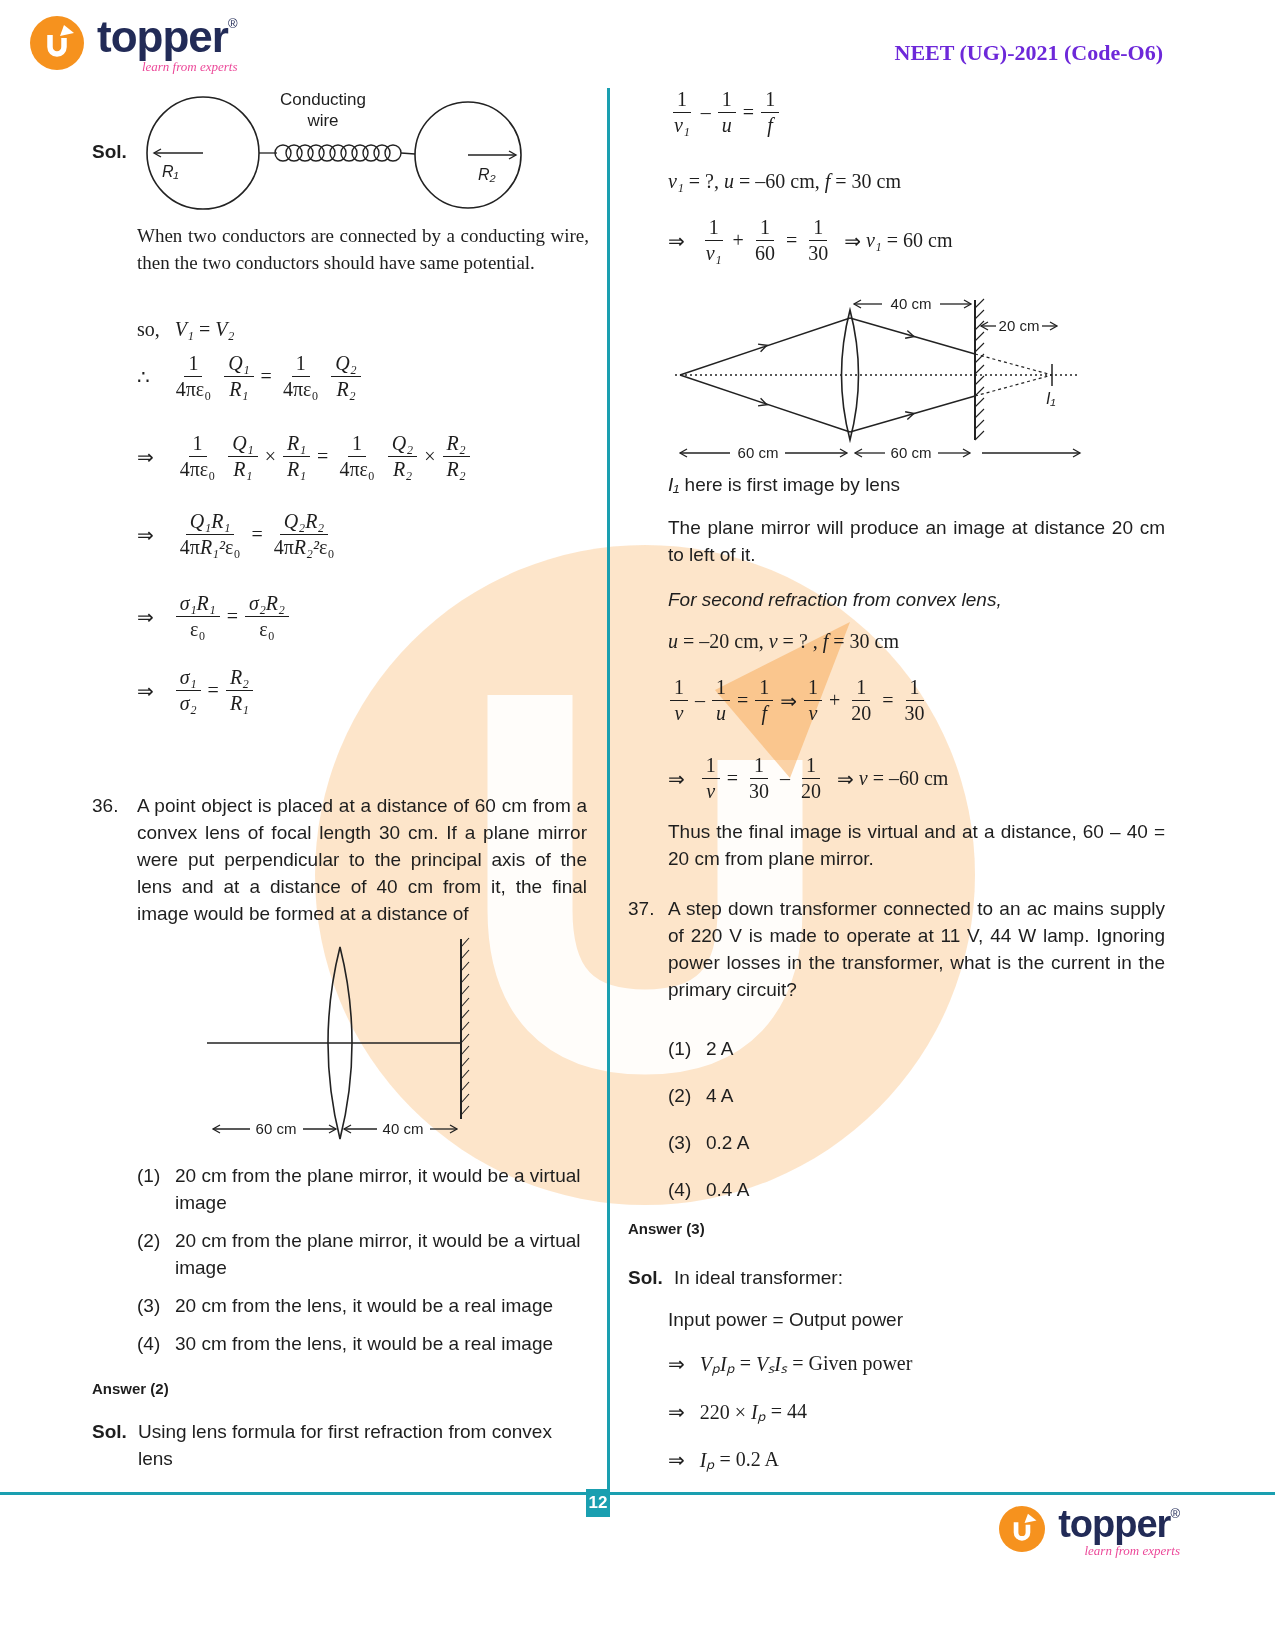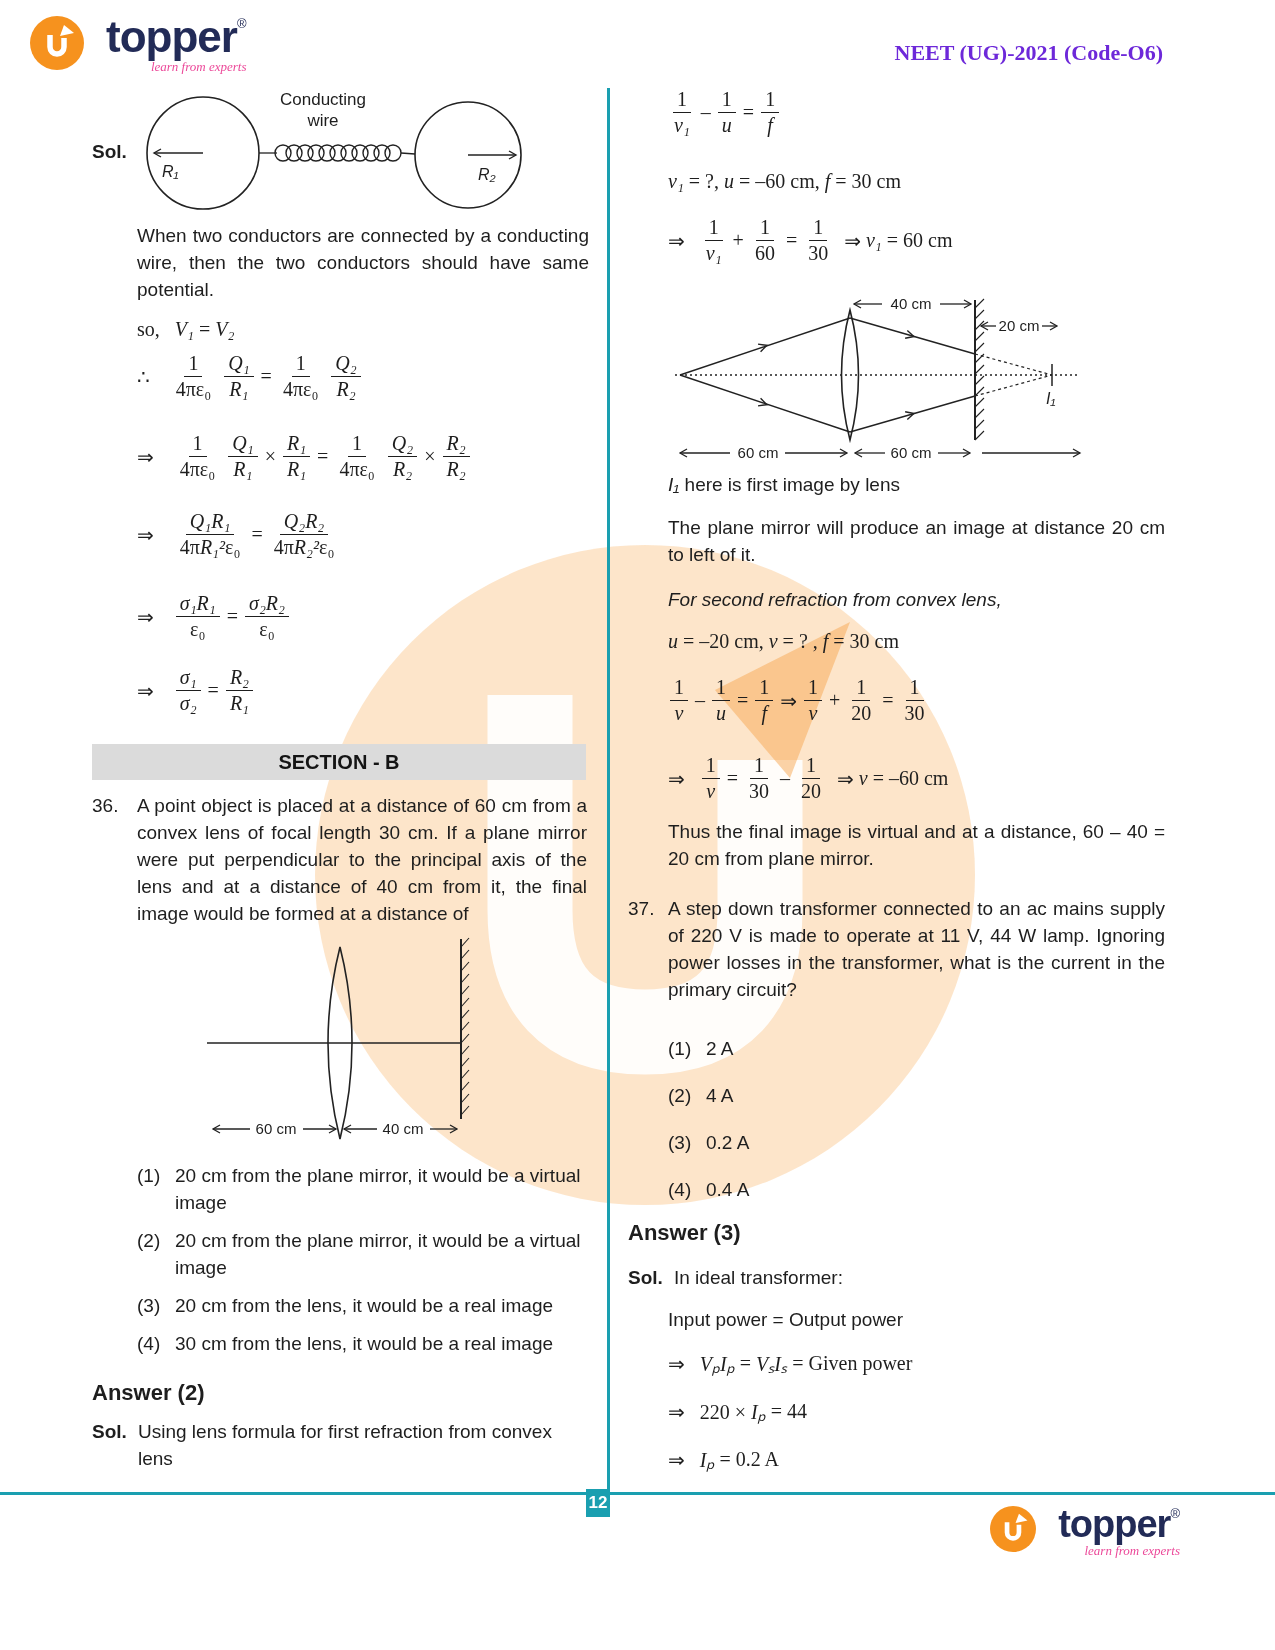--- a/index.html
+++ b/index.html
@@ -2,42 +2,42 @@
 <html><head>
 <meta charset="utf-8">
 <style>
   html,body{margin:0;padding:0;background:#e8e8e8;}
   .page{position:relative;width:1275px;height:1650px;background:#ffffff;overflow:hidden;
         font-family:"Liberation Sans",sans-serif;color:#1e1e1e;margin:0 auto;}
   .abs{position:absolute;}
   .txt{font-size:19px;line-height:27px;}
   .just{text-align:justify;}
   .bold{font-weight:bold;}
-  .ans{font-size:22px;font-weight:bold;}
+  .ans{font-size:15px;font-weight:bold;}
   .mathline{display:flex;align-items:center;font-family:"Liberation Serif",serif;
             font-size:20px;white-space:pre;}
   .mathline.sans{font-family:"Liberation Sans",sans-serif;font-size:19px;}
   .mathline .it{font-style:italic;}
   .frac{display:inline-flex;flex-direction:column;align-items:center;margin:0 2px;line-height:1.15;}
   .frac .num{padding:0 4px 1px;border-bottom:1.6px solid #1e1e1e;text-align:center;}
   .frac .den{padding:1px 4px 0;text-align:center;}
   .divider{width:3px;background:#1A9FB0;}
   .footer-line{height:3px;background:#1A9FB0;}
   .page-box{background:#1A9FB0;color:#fff;font-weight:bold;font-size:17px;
             display:flex;align-items:center;justify-content:center;}
   .section-band{background:#DBDBDB;display:flex;align-items:center;justify-content:center;
                 font-weight:bold;font-size:20px;color:#141414;}
   .opt{display:flex;font-size:19px;line-height:27px;margin-bottom:11px;}
   .opt-r{display:flex;font-size:19px;line-height:27px;margin-bottom:20px;}
   .onum{width:38px;flex:none;}
   .otxt{flex:1;}
   .solrow{display:flex;font-size:19px;line-height:27px;}
   .sol-label{font-weight:bold;width:46px;flex:none;}
   .exam-title{font-family:"Liberation Serif",serif;font-weight:bold;font-size:22px;color:#6d28d9;}
-  .logo{display:flex;align-items:flex-start;gap:22px;}
+  .logo{display:flex;align-items:flex-start;gap:13px;}
   .logo-icon{border-radius:50%;background:#F6921E;display:flex;align-items:center;justify-content:center;}
   .logo-icon-lg{width:54px;height:54px;}
   .logo-icon-sm{width:46px;height:46px;}
   .logo-name{font-weight:bold;color:#222B57;line-height:0.95;letter-spacing:-1px;}
   .logo-name-lg{font-size:44px;}
   .logo-name-sm{font-size:38px;}
   .logo-reg{font-size:13px;color:#222B57;vertical-align:top;}
   .logo-tagline{color:#ec4899;font-style:italic;font-size:13px;text-align:right;
                 font-family:"Liberation Serif",serif;margin-top:1px;}
   svg text{font-family:"Liberation Sans",sans-serif;fill:#1e1e1e;}
@@ -92,30 +92,29 @@
     <circle cx="255" cy="68" r="8" fill="none" stroke="#222" stroke-width="1.4"></circle>
     <line x1="263" y1="68" x2="277" y2="69" stroke="#222" stroke-width="1.3"></line>
     <circle cx="330" cy="70" r="53" fill="none" stroke="#222" stroke-width="1.6"></circle>
     <line x1="330" y1="70" x2="378" y2="70" stroke="#222" stroke-width="1.4"></line>
     <path d="M371,66 L378,70 L371,74" fill="none" stroke="#222" stroke-width="1.4"></path>
     <text x="340" y="95" font-size="16" font-style="italic">R₂</text>
     <text x="185" y="20" font-size="17" text-anchor="middle">Conducting</text>
     <text x="185" y="41" font-size="17" text-anchor="middle">wire</text>
   </svg>
 
-  <div class="abs txt just" style="left:137px;top:222px;width:452px;">When two conductors are connected by a conducting wire, then the two conductors should have same potential.</div>
+  <div class="abs txt just" style="left:137px;top:222px;width:452px;font-family:Liberation Serif, serif;">When two conductors are connected by a conducting wire, then the two conductors should have same potential.</div>
 
   <div class="abs mathline" style="left:137px;top:318px;"><span>so,   </span><span class="it">V₁</span><span> = </span><span class="it">V₂</span></div>
   <div class="abs mathline" style="left:137px;top:352px;"><span>∴    </span><span class="frac"><span class="num"><span>1</span></span><span class="den"><span>4πε₀</span></span></span><span> </span><span class="frac"><span class="num"><span class="it">Q₁</span></span><span class="den"><span class="it">R₁</span></span></span><span> = </span><span class="frac"><span class="num"><span>1</span></span><span class="den"><span>4πε₀</span></span></span><span> </span><span class="frac"><span class="num"><span class="it">Q₂</span></span><span class="den"><span class="it">R₂</span></span></span></div>
   <div class="abs mathline" style="left:137px;top:432px;"><span>⇒    </span><span class="frac"><span class="num"><span>1</span></span><span class="den"><span>4πε₀</span></span></span><span> </span><span class="frac"><span class="num"><span class="it">Q₁</span></span><span class="den"><span class="it">R₁</span></span></span><span> × </span><span class="frac"><span class="num"><span class="it">R₁</span></span><span class="den"><span class="it">R₁</span></span></span><span> = </span><span class="frac"><span class="num"><span>1</span></span><span class="den"><span>4πε₀</span></span></span><span> </span><span class="frac"><span class="num"><span class="it">Q₂</span></span><span class="den"><span class="it">R₂</span></span></span><span> × </span><span class="frac"><span class="num"><span class="it">R₂</span></span><span class="den"><span class="it">R₂</span></span></span></div>
   <div class="abs mathline" style="left:137px;top:510px;"><span>⇒    </span><span class="frac"><span class="num"><span class="it">Q₁R₁</span></span><span class="den"><span>4π</span><span class="it">R₁²</span><span>ε₀</span></span></span><span> = </span><span class="frac"><span class="num"><span class="it">Q₂R₂</span></span><span class="den"><span>4π</span><span class="it">R₂²</span><span>ε₀</span></span></span></div>
   <div class="abs mathline" style="left:137px;top:592px;"><span>⇒    </span><span class="frac"><span class="num"><span class="it">σ₁R₁</span></span><span class="den"><span>ε₀</span></span></span><span> = </span><span class="frac"><span class="num"><span class="it">σ₂R₂</span></span><span class="den"><span>ε₀</span></span></span></div>
   <div class="abs mathline" style="left:137px;top:666px;"><span>⇒    </span><span class="frac"><span class="num"><span class="it">σ₁</span></span><span class="den"><span class="it">σ₂</span></span></span><span> = </span><span class="frac"><span class="num"><span class="it">R₂</span></span><span class="den"><span class="it">R₁</span></span></span></div>
 
-  <div class="section-band abs" style="left:92px;top:744px;width:494px;height:36px;">SECTION - B</div>
 
   <div class="abs txt" style="left:92px;top:792px;">36.</div>
   <div class="abs txt just" style="left:137px;top:792px;width:450px;">A point object is placed at a distance of 60 cm from a convex lens of focal length 30 cm. If a plane mirror were put perpendicular to the principal axis of the lens and at a distance of 40 cm from it, the final image would be formed at a distance of</div>
 
   <svg class="abs" style="left:205px;top:933px;width:270px;height:212px;" viewBox="0 0 270 212">
     <line x1="2" y1="110" x2="256" y2="110" stroke="#222" stroke-width="1.5"></line>
     <path d="M135,14 Q159,110 135,206 Q111,110 135,14 Z" fill="none" stroke="#222" stroke-width="1.6"></path>
     <line x1="256" y1="6" x2="256" y2="186" stroke="#222" stroke-width="2"></line>
     <path d="M256,14 l8,-9 M256,26 l8,-9 M256,38 l8,-9 M256,50 l8,-9 M256,62 l8,-9 M256,74 l8,-9 M256,86 l8,-9 M256,98 l8,-9 M256,110 l8,-9 M256,122 l8,-9 M256,134 l8,-9 M256,146 l8,-9 M256,158 l8,-9 M256,170 l8,-9 M256,182 l8,-9" stroke="#222" stroke-width="1.1" fill="none"></path>
     <line x1="8" y1="196" x2="45" y2="196" stroke="#222" stroke-width="1.3"></line>

